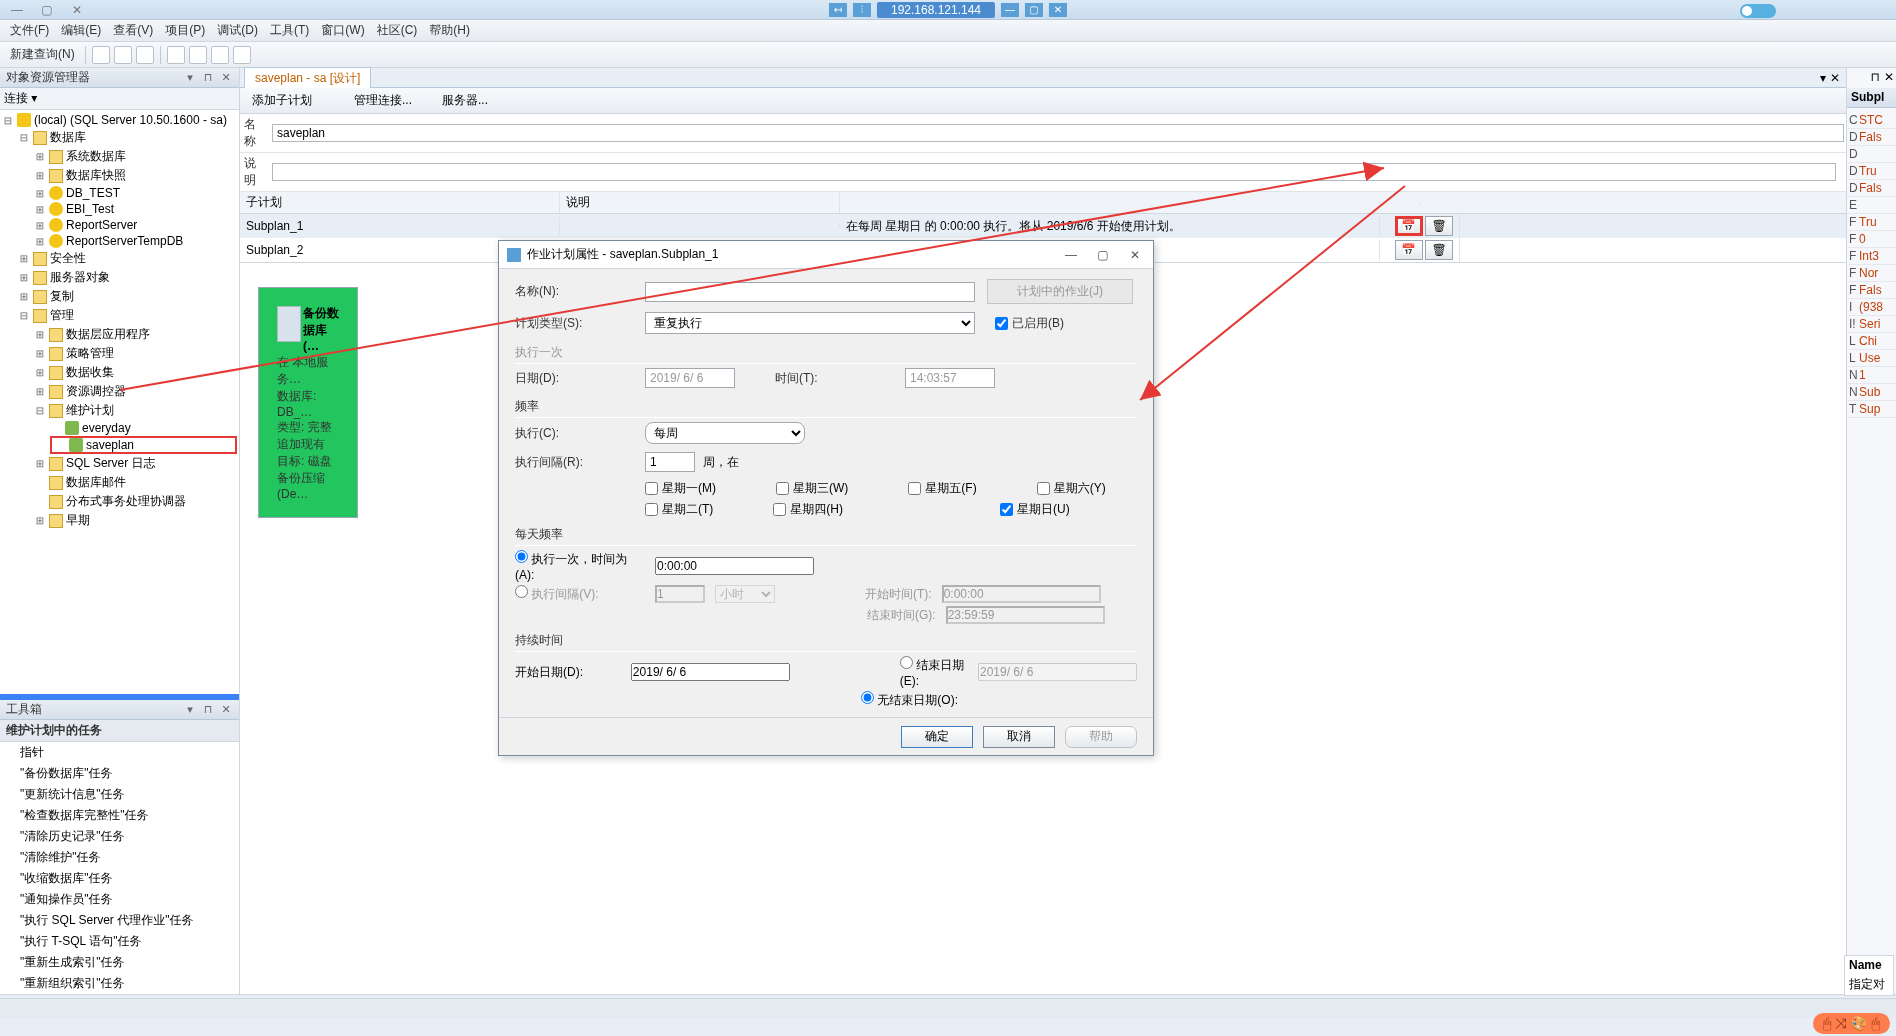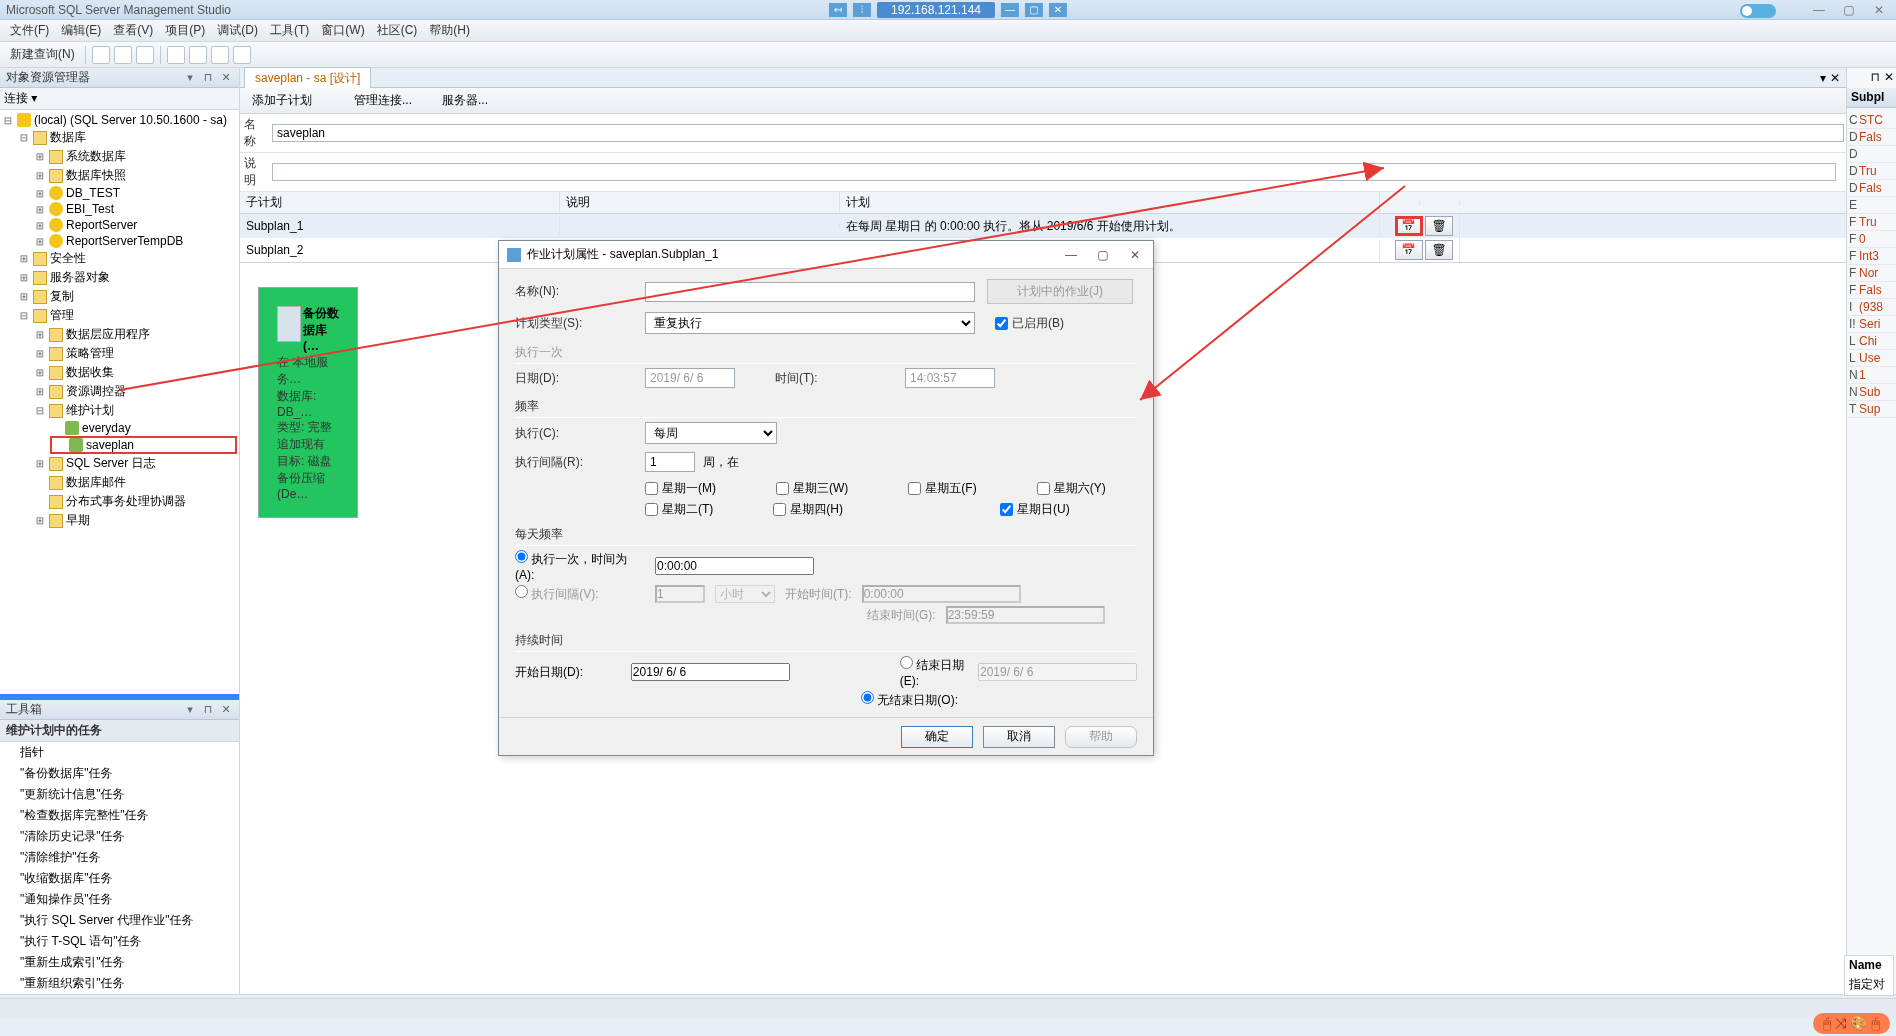--- a/index.html
+++ b/index.html
@@ -86,21 +86,21 @@
 .dialog { position: absolute; left: 498px; top: 240px; width: 656px; height: 516px; background: #f0f0f0; border: 1px solid #7a8a9a; box-shadow: 2px 2px 8px rgba(0,0,0,.2); z-index: 50; display: flex; flex-direction: column; }
 .dialog-title { height: 28px; background: #fff; display: flex; align-items: center; padding: 0 8px; border-bottom: 1px solid #d0d4d8; }
 .dialog-title .dt-icon { width: 14px; height: 14px; background: #5a9fd6; margin-right: 6px; }
 .dialog-title .dt-controls { margin-left: auto; display: flex; gap: 12px; color: #555; }
 .dialog-title .dt-controls span { width: 20px; text-align: center; }
 .dialog-body { flex: 1; padding: 10px 16px; overflow: auto; }
 .dlg-row { display: flex; align-items: center; margin-bottom: 8px; }
 .dlg-row label { width: 130px; color: #333; }
 .dlg-row input[type=text], .dlg-row select { border: 1px solid #a0a8b0; padding: 2px 4px; background: #fff; }
 .dlg-row .w330 { width: 330px; }
-.dlg-row .w160 { width: 132px; }
+.dlg-row .w160 { width: 160px; border-radius: 8px; }
 .dlg-row .w90 { width: 90px; }
 .dlg-row .sel-name { background: #0a4d9e; color: #fff; }
 .dlg-row button.disabled { width: 146px; padding: 3px; background: #e8e8e8; border: 1px solid #c0c4c8; color: #999; margin-left: 12px; }
 .fieldset-label { color: #333; margin: 6px 0 4px; border-bottom: 1px groove #fff; padding: 2px 0; }
 .disabled-field { color: #999; }
 .disabled-field input, .disabled-field select { background: #f0f0f0; color: #999; }
 .chk-line { display: flex; gap: 60px; padding-left: 130px; margin: 4px 0; }
 .chk-line label { display: flex; align-items: center; gap: 4px; }
 .radio-line { display: flex; align-items: center; gap: 10px; margin: 3px 0; }
 .radio-line label:first-child { width: 130px; }
@@ -113,21 +113,20 @@
 .arrow-svg { position: absolute; top: 0; left: 0; width: 100%; height: 100%; pointer-events: none; z-index: 100; }
 
 .pill-dock { position: absolute; right: 6px; bottom: 2px; background: #ff7c4d; border-radius: 12px; padding: 2px 10px; color: #8a2e00; font-size: 14px; z-index: 200; }
 .toggle-top { position: absolute; top: 4px; right: 120px; width: 36px; height: 14px; background: #58b0e0; border-radius: 7px; }
 .toggle-top::after { content: ""; position: absolute; left: 2px; top: 2px; width: 10px; height: 10px; background: #fff; border-radius: 50%; }
 </style>
 </head>
 <body>
 
 <div class="title-bar">
-  <span class="app-title">Microsoft SQL Server Management Studio</span>
   <div class="title-center">
     <span class="btn">↤</span>
     <span class="btn">⫶</span>
     <span class="ip-chip">192.168.121.144</span>
     <span class="btn">—</span>
     <span class="btn">▢</span>
     <span class="btn">✕</span>
   </div>
   <div class="title-right">
     <span>—</span>
@@ -369,21 +368,20 @@
     <div class="form-row">
       <label>说明</label>
       <input type="text" value="" style="">
       <span class="tb-btn" style="margin:2px 4px"></span>
     </div>
 
     <div class="subplan-table">
       <div class="subplan-header">
         <div>子计划</div>
         <div>说明</div>
-        <div>计划</div>
         <div></div>
           <div></div>
       </div>
       <div class="subplan-row selected">
         <div>Subplan_1</div>
         <div></div>
         <div>在每周 星期日 的 0:00:00 执行。将从 2019/6/6 开始使用计划。</div>
         <div class="subplan-actions" style="grid-column: span 2;">
           <span class="cal-btn hl">📅</span>
           <span class="cal-btn">🗑</span>
@@ -594,21 +592,21 @@
 
     <div class="fieldset-label">每天频率</div>
     <div class="radio-line">
       <label><input type="radio" name="df" checked="" style=""> <span>执行一次，时间为(A):</span></label>
       <input type="text" class="w90" value="0:00:00" style="">
     </div>
     <div class="radio-line disabled-field">
       <label><input type="radio" name="df" style=""> <span>执行间隔(V):</span></label>
       <input type="text" style="width: 50px;" disabled="" value="1">
       <select style="width:60px" disabled=""><option>小时</option></select>
-      <label style="">开始时间(T):</label>
+      <label style="margin-left:80px">开始时间(T):</label>
       <input type="text" class="w90" disabled="" value="0:00:00" style="">
     </div>
     <div class="radio-line disabled-field">
       <label style="width:130px"></label>
       <span style="width:122px"></span>
       <label style="margin-left:80px">结束时间(G):</label>
       <input type="text" class="w90" disabled="" value="23:59:59" style="">
     </div>
 
     <div class="fieldset-label">持续时间</div>

